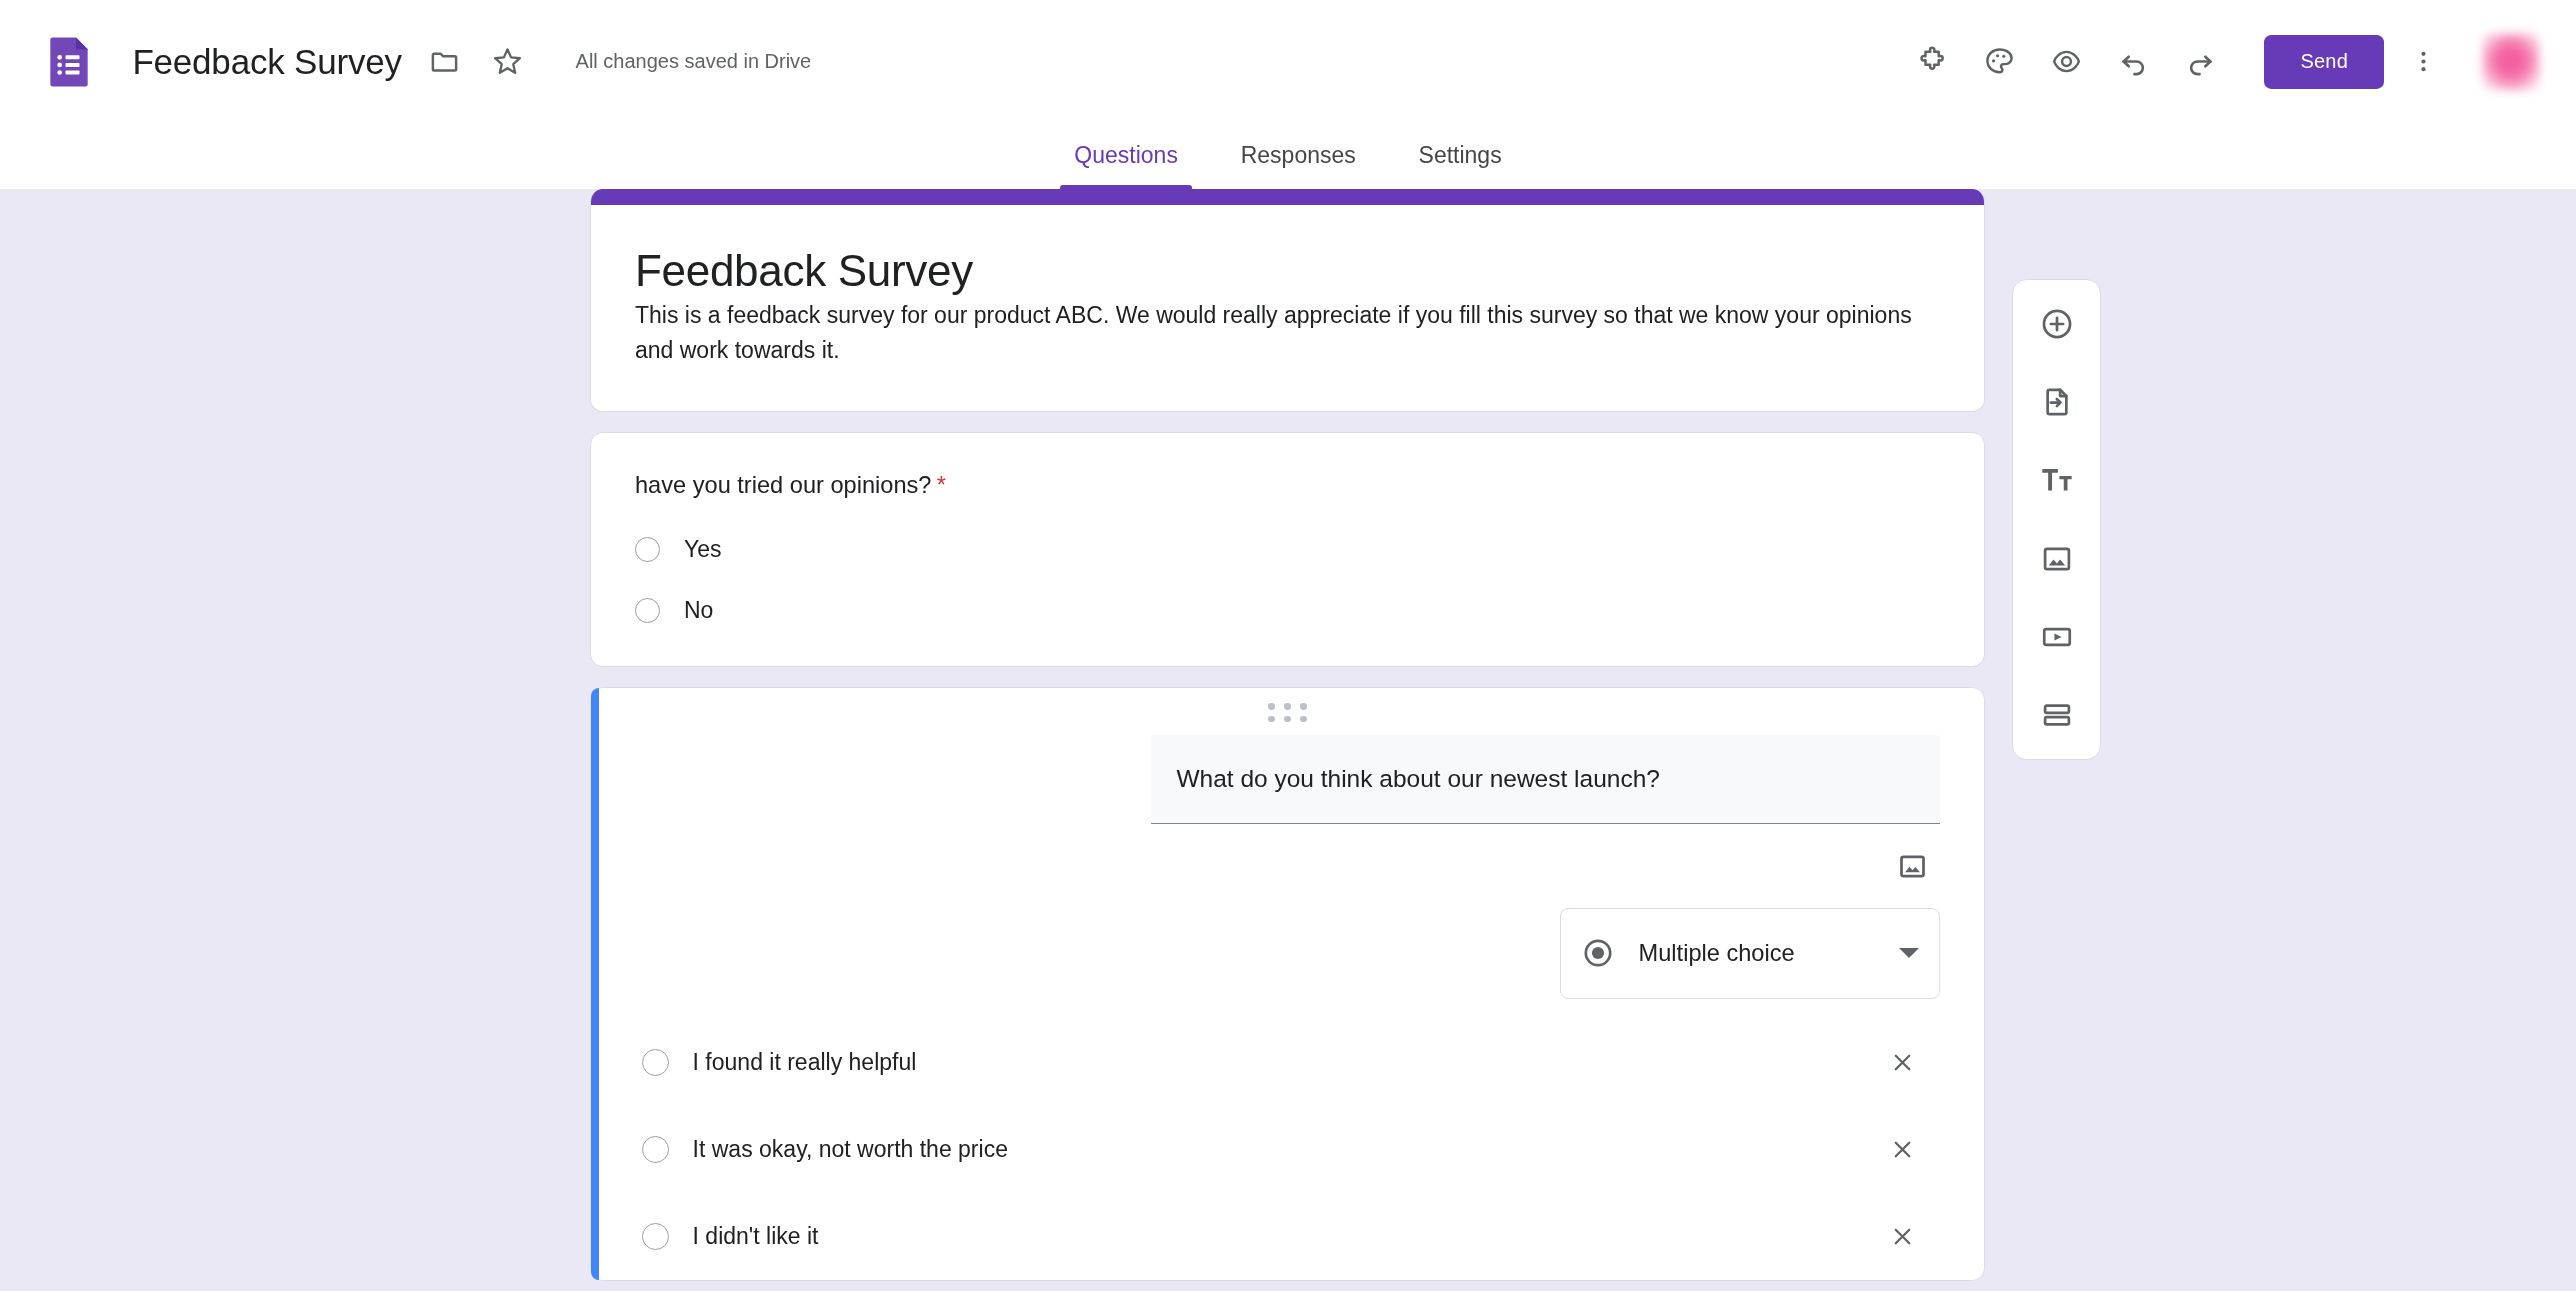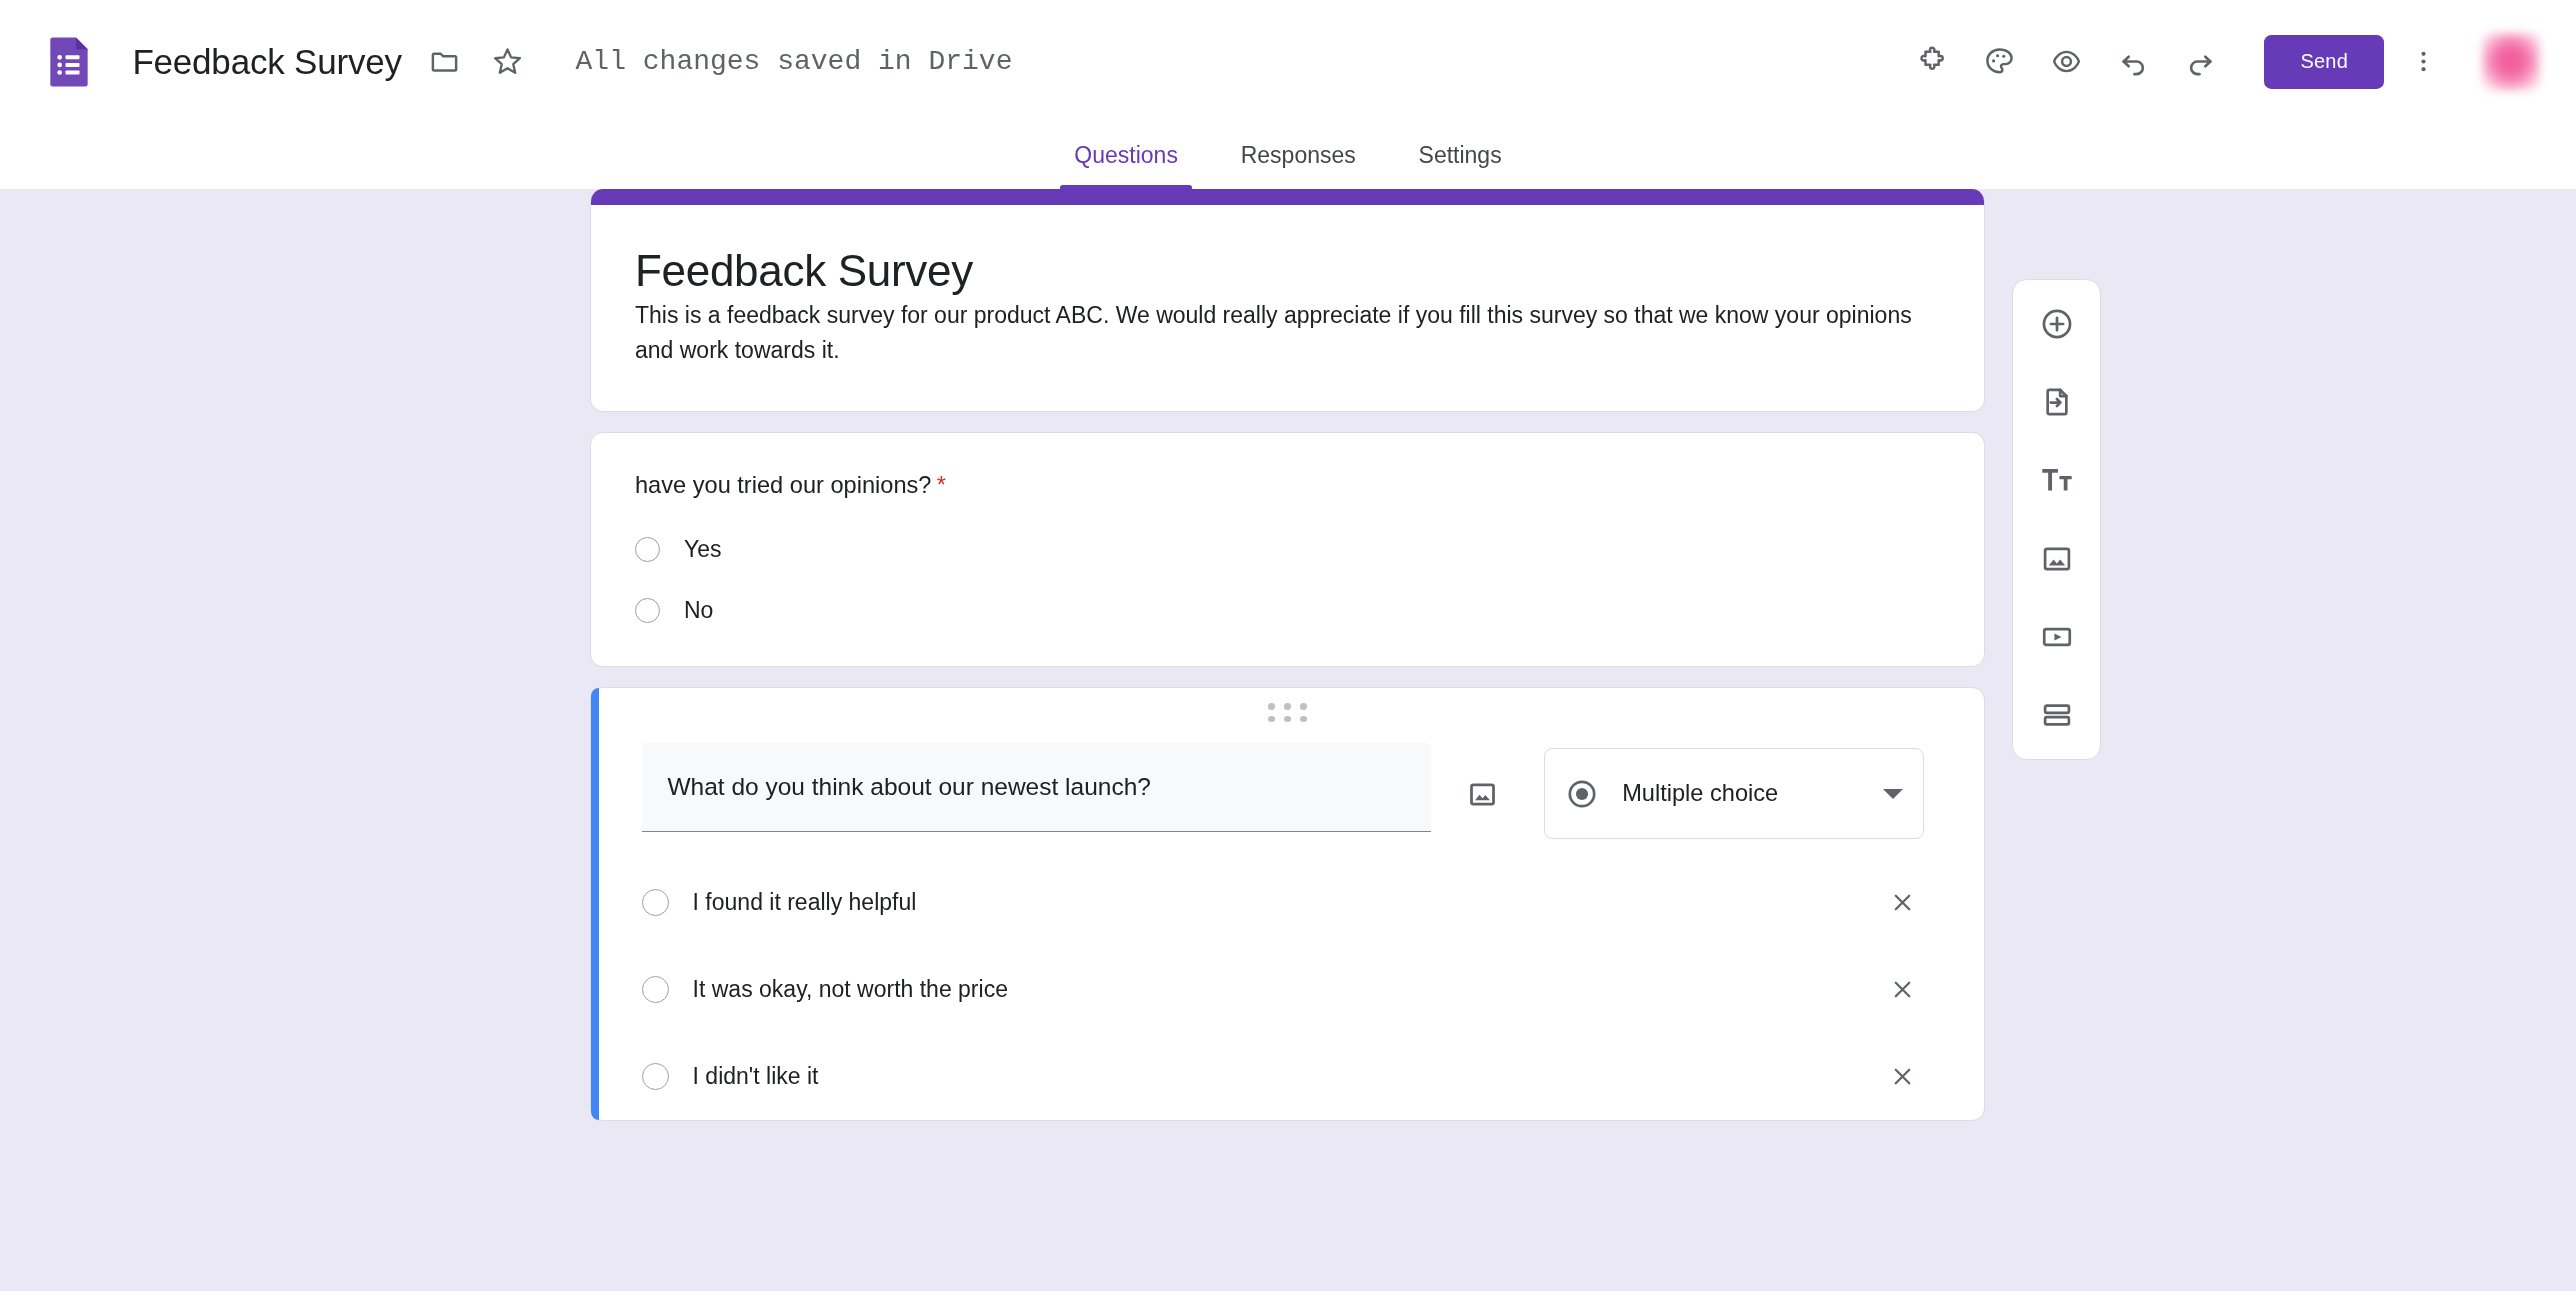--- a/index.html
+++ b/index.html
@@ -53,25 +53,24 @@
     flex: 0 0 auto;
     cursor: pointer;
     background: transparent;
     border: none;
   }
 
   .folder-btn { margin-left: 14.5px; }
   .star-btn { margin-left: 7.3px; }
 
   .saved-text {
-    font-size: 28px;
+    font-size: 20px;
     color: #5f6368;
     margin-left: 40px;
     white-space: nowrap;
-    font-family: Liberation Mono, monospace;
   }
 
   .topbar-spacer { flex: 1 1 auto; }
 
   .topbar-right {
     display: flex;
     align-items: center;
     gap: 11px;
   }
 
@@ -236,22 +235,23 @@
   }
   .drag-handle i {
     width: 6.3px; height: 6.3px;
     background: #bdc1c6;
     border-radius: 50%;
     display: block;
   }
 
   .active-top {
     display: flex;
-    align-items: center;
+    align-items: flex-end;
     padding: 12.7px 44px 0 51px;
+    flex-direction: column;
   }
 
   .q-input {
     flex: 0 0 auto;
     width: 789px;
     background: #f8f9fa;
     border: none;
     border-bottom: 1.8px solid #80868b;
     height: 89px;
     display: flex;

